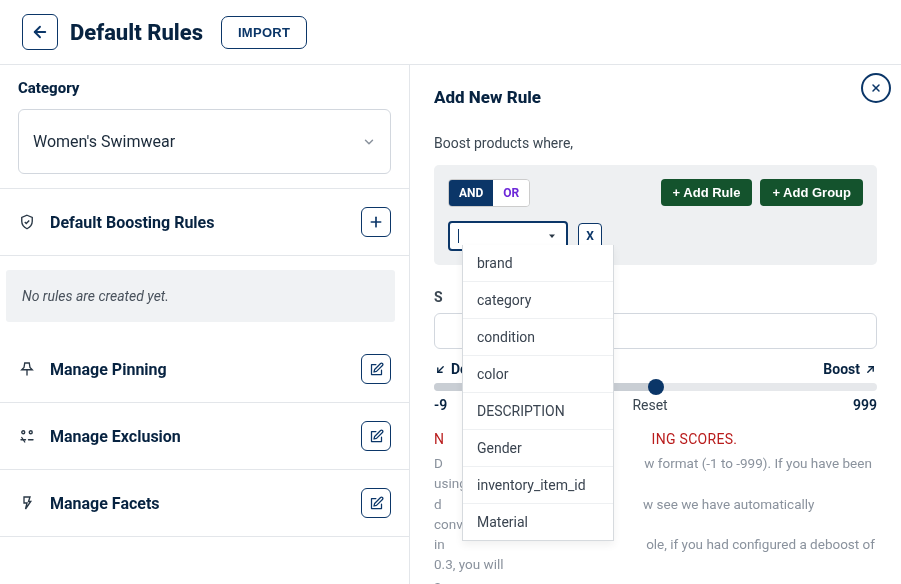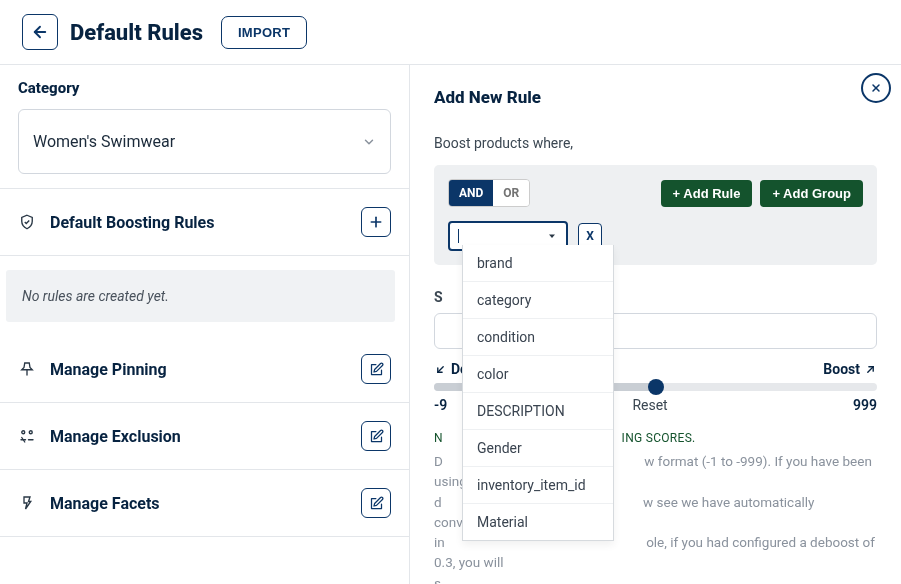--- a/index.html
+++ b/index.html
@@ -154,37 +154,37 @@
     margin-bottom: 14px;
   }
   .rule-builder {
     background: #eef0f2;
     border-radius: 5px;
     padding: 14px;
     position: relative;
   }
   .builder-top {
     display: flex;
-    align-items: center;
+    align-items: flex-start;
     gap: 8px;
     margin-bottom: 14px;
   }
   .andor-group {
     display: flex;
     border: 1px solid #ccc;
     border-radius: 4px;
     overflow: hidden;
   }
   .andor {
     padding: 6px 10px;
     font-size: 12px;
     font-weight: 700;
     cursor: pointer;
     background: #fff;
-    color: #737373;
+    color: #6d28d9;
   }
   .andor.active {
     background: #0b3668;
     color: #fff;
   }
   .green-btn {
     background: #14532d;
     color: #fff;
     font-size: 13px;
     font-weight: 700;
@@ -300,22 +300,22 @@
   .slider-nums {
     display: flex;
     justify-content: space-between;
     font-size: 14px;
     color: #072341;
     font-weight: 600;
   }
   .slider-nums .mid { color: #3b4752; font-weight: 400; }
 
   .note-title {
-    font-size: 12px;
-    color: #14532d;
+    font-size: 14px;
+    color: #b91c1c;
     letter-spacing: 0.3px;
     margin-top: 18px;
     margin-bottom: 6px;
   }
   .note-text {
     font-size: 13.5px;
     color: #8a929d;
     line-height: 1.5;
     margin-bottom: 10px;
   }

